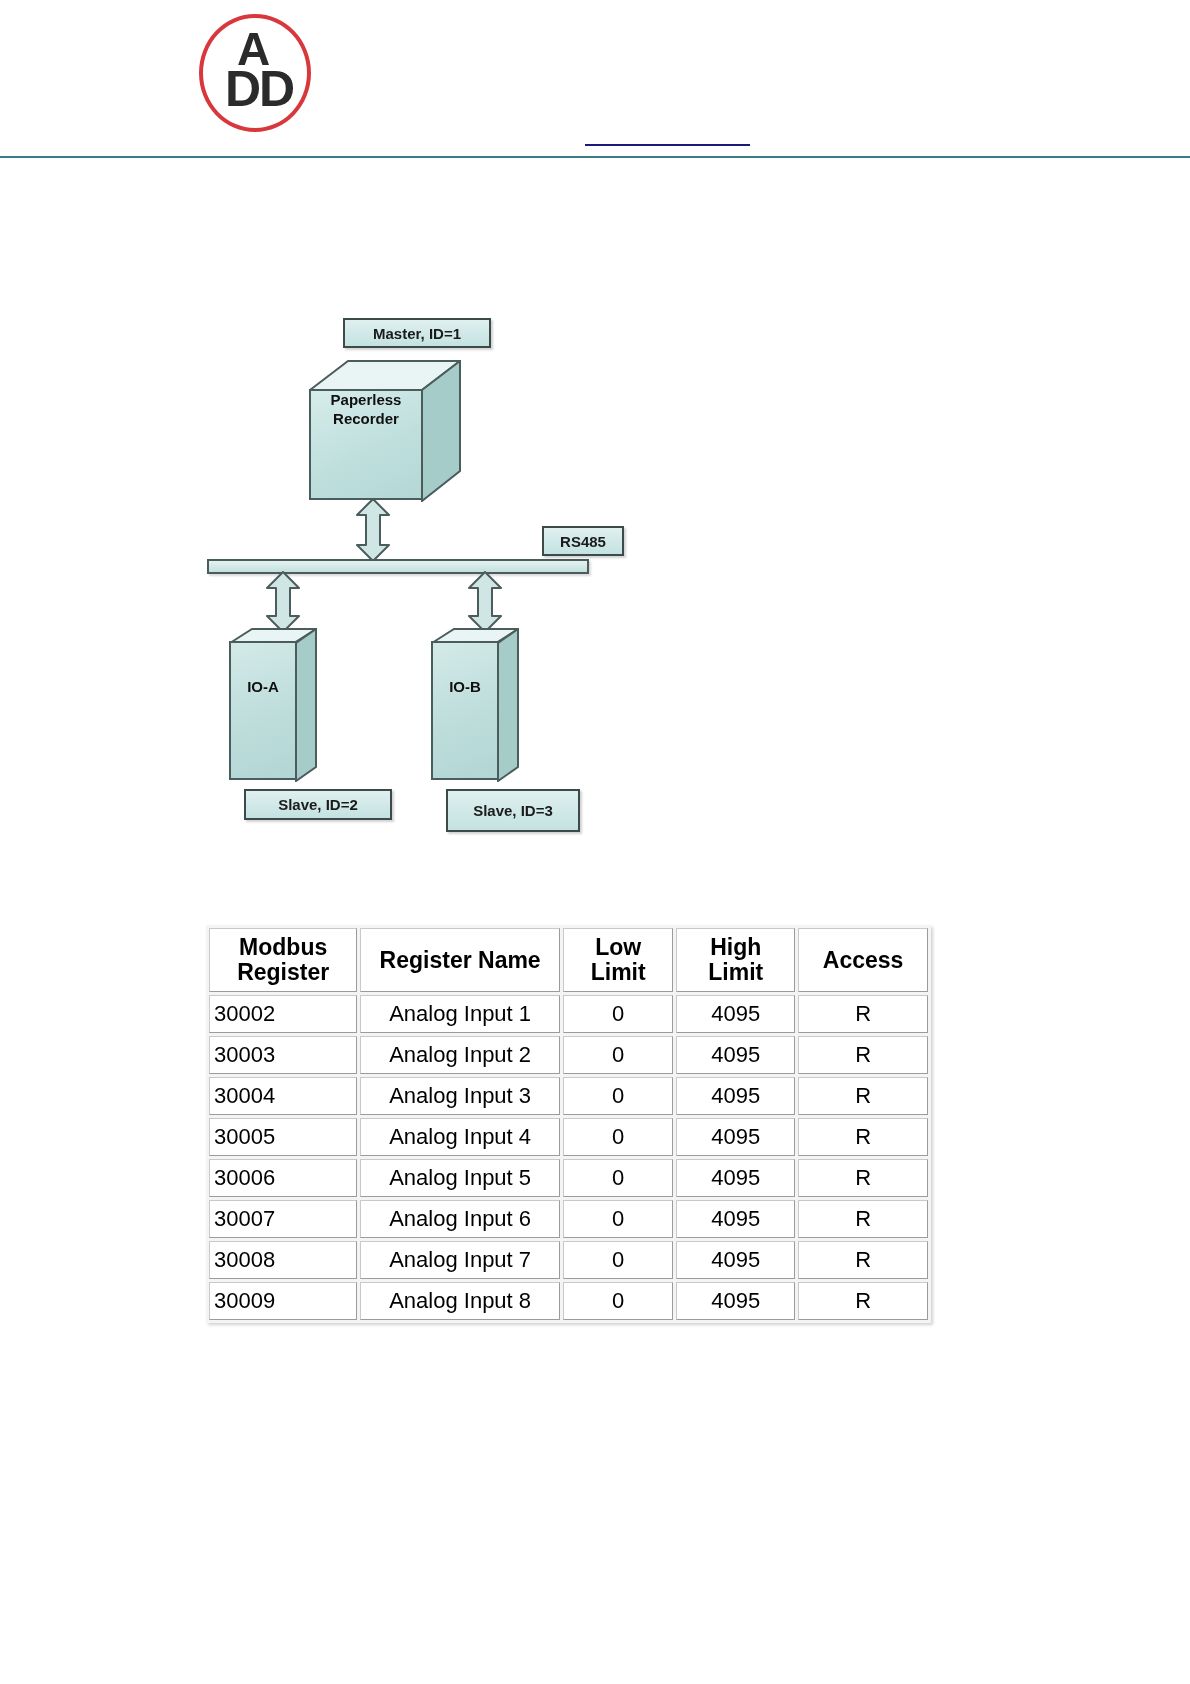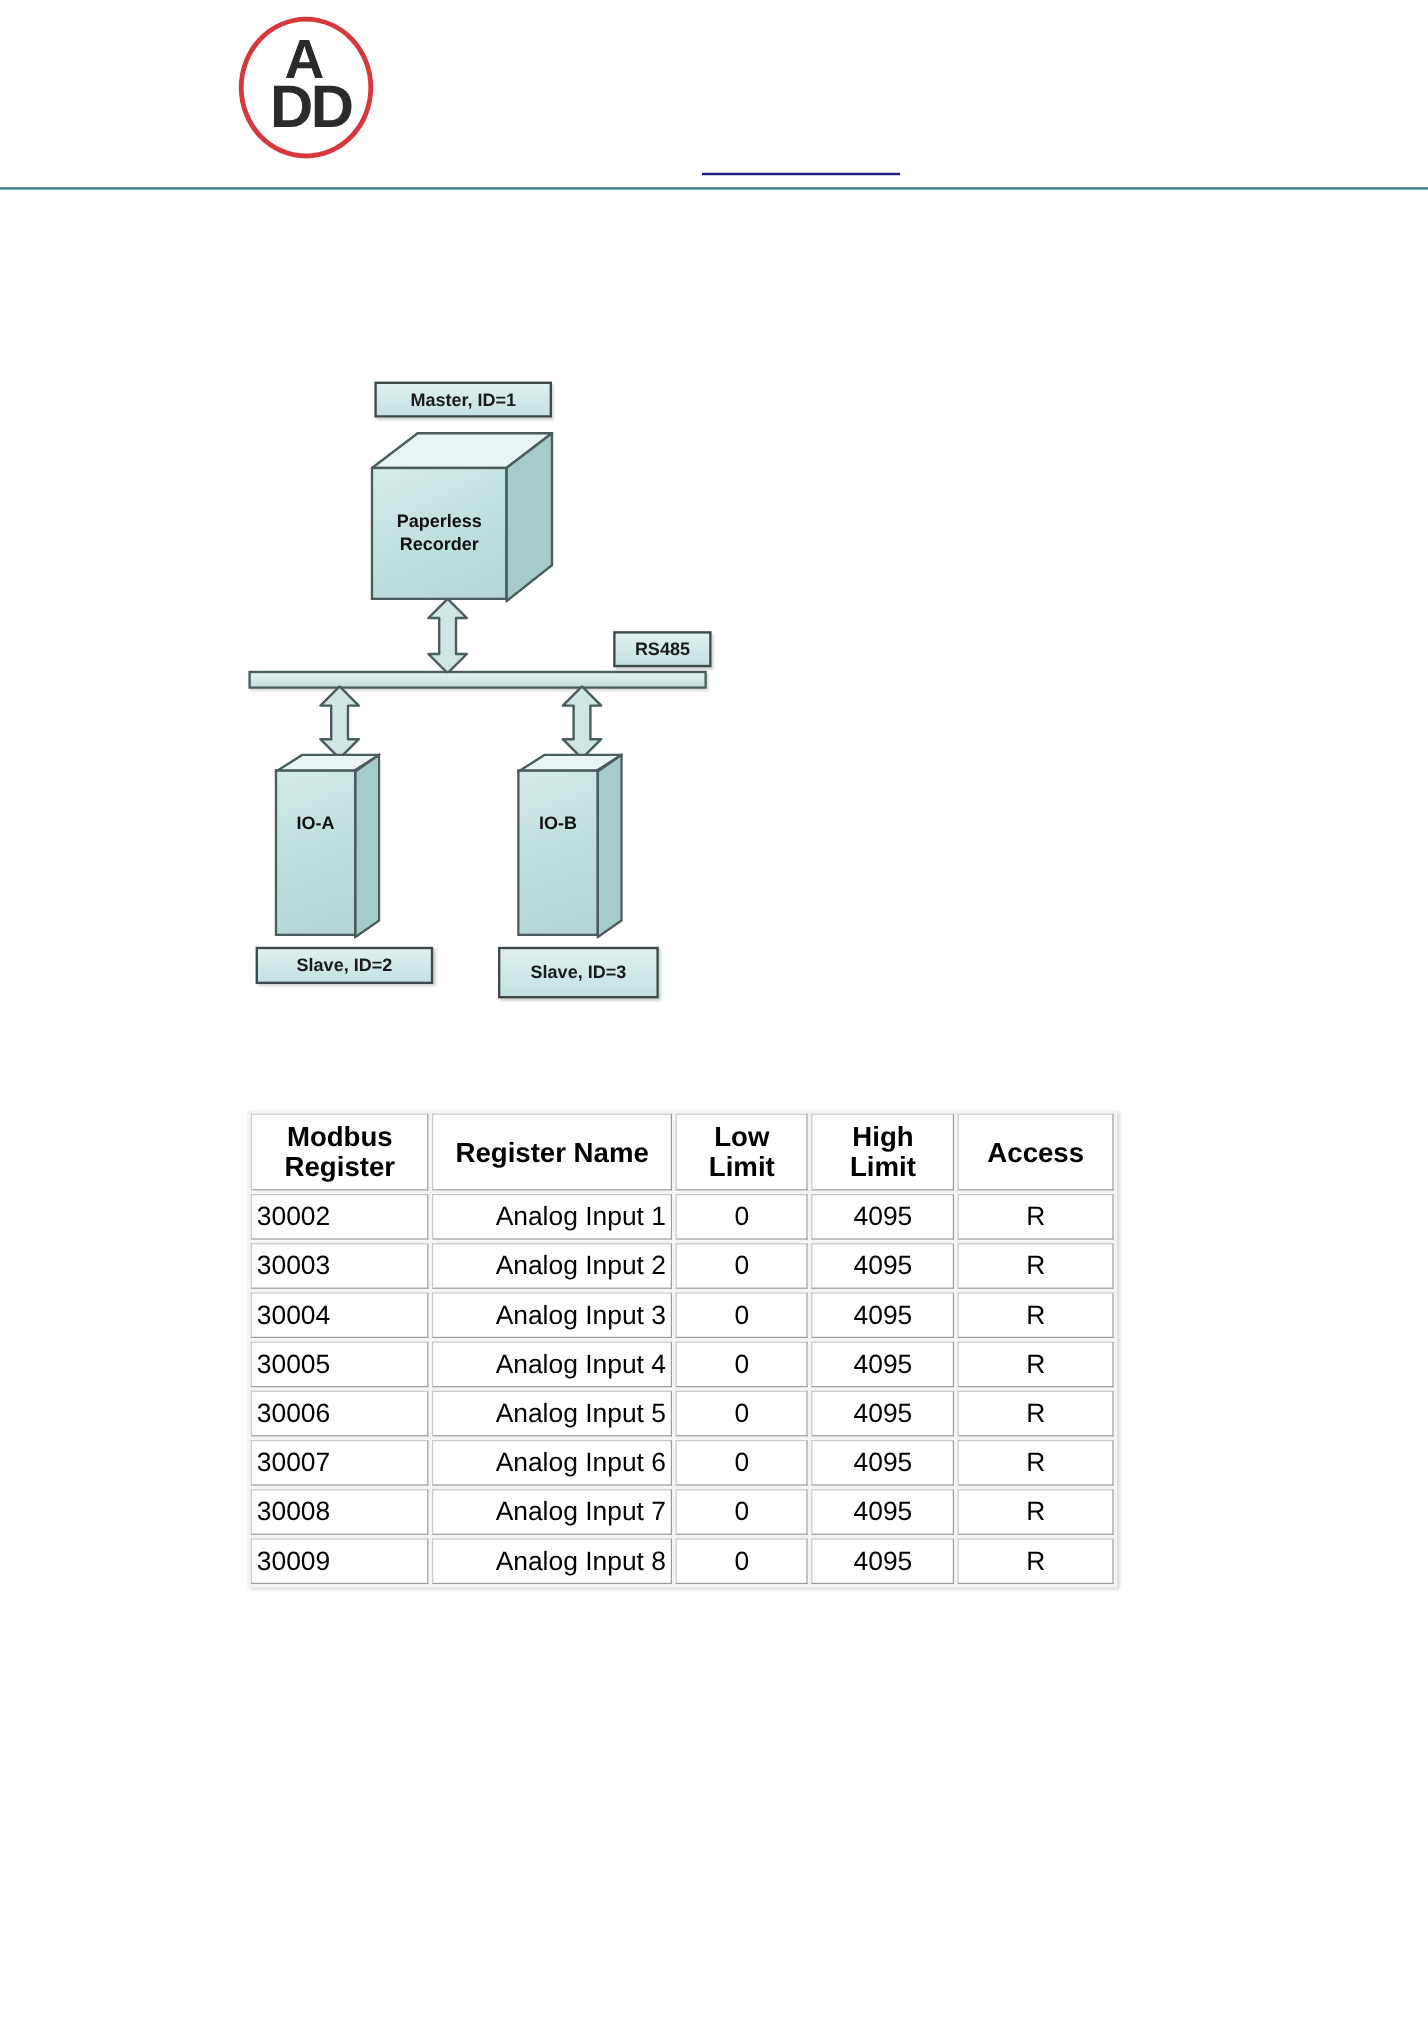--- a/index.html
+++ b/index.html
@@ -93,33 +93,34 @@
     font-size: 15px;
     font-weight: bold;
     font-family: "Liberation Sans", sans-serif;
     text-align: center;
     line-height: 1;
     display: flex;
     align-items: center;
     justify-content: center;
     box-sizing: border-box;
     box-shadow: 2px 2px 2px rgba(0,0,0,0.18);
+    margin-left: 31px;
   }
   #lbl-master   { left: 113px; top: 30px;  width: 148px; height: 30px; }
   #lbl-rs485    { left: 312px; top: 238px; width: 82px;  height: 30px; }
   #lbl-slave-a  { left: 14px;  top: 501px; width: 148px; height: 31px; }
   #lbl-slave-b  { left: 216px; top: 501px; width: 134px; height: 43px; }
 
   
   #recorder { position: absolute; left: 110px; top: 72px; width: 152px; height: 140px; }
   #recorder .face-front {
     position: absolute; left: 0; top: 29px; width: 114px; height: 111px;
     background: linear-gradient(155deg,#d6ecea 0%, #bfdfdd 55%, #b4d8d6 100%);
     border: 2px solid #4a5c5c; box-sizing: border-box;
-    display: flex; align-items: center; justify-content: center;
+    display: flex; align-items: flex-start; justify-content: center;
   }
   #recorder .cube-top-outline {
     position: absolute; left: 0; top: 0; width: 152px; height: 31px;
   }
   .cube-label {
     position: relative;
     font-size: 15px;
     font-weight: bold;
     color: #101010;
     text-align: center;
@@ -188,21 +189,21 @@
   #register-table td {
     font-size: 22px;
     height: 32px;
   }
   .col-addr  { width: 148px; text-align: center; }
   .col-name  { width: 210px; text-align: center; margin-top: 39px; }
   .col-low   { width: 110px; text-align: center; }
   .col-high  { width: 120px; text-align: center; }
   .col-acc   { width: 128px; text-align: center; }
   td.col-addr { text-align: left; padding-left: 14px; }
-  td.col-name { text-align: right; padding-left: 12px; }
+  td.col-name { text-align: center; padding-left: 12px; }
 </style>
 </head>
 <body>
 
 <div id="page-header">
 
   <div id="logo">
     <div class="ring"></div>
     <div class="ltr ltr-a">A</div>
     <div class="ltr ltr-d1">D</div>

